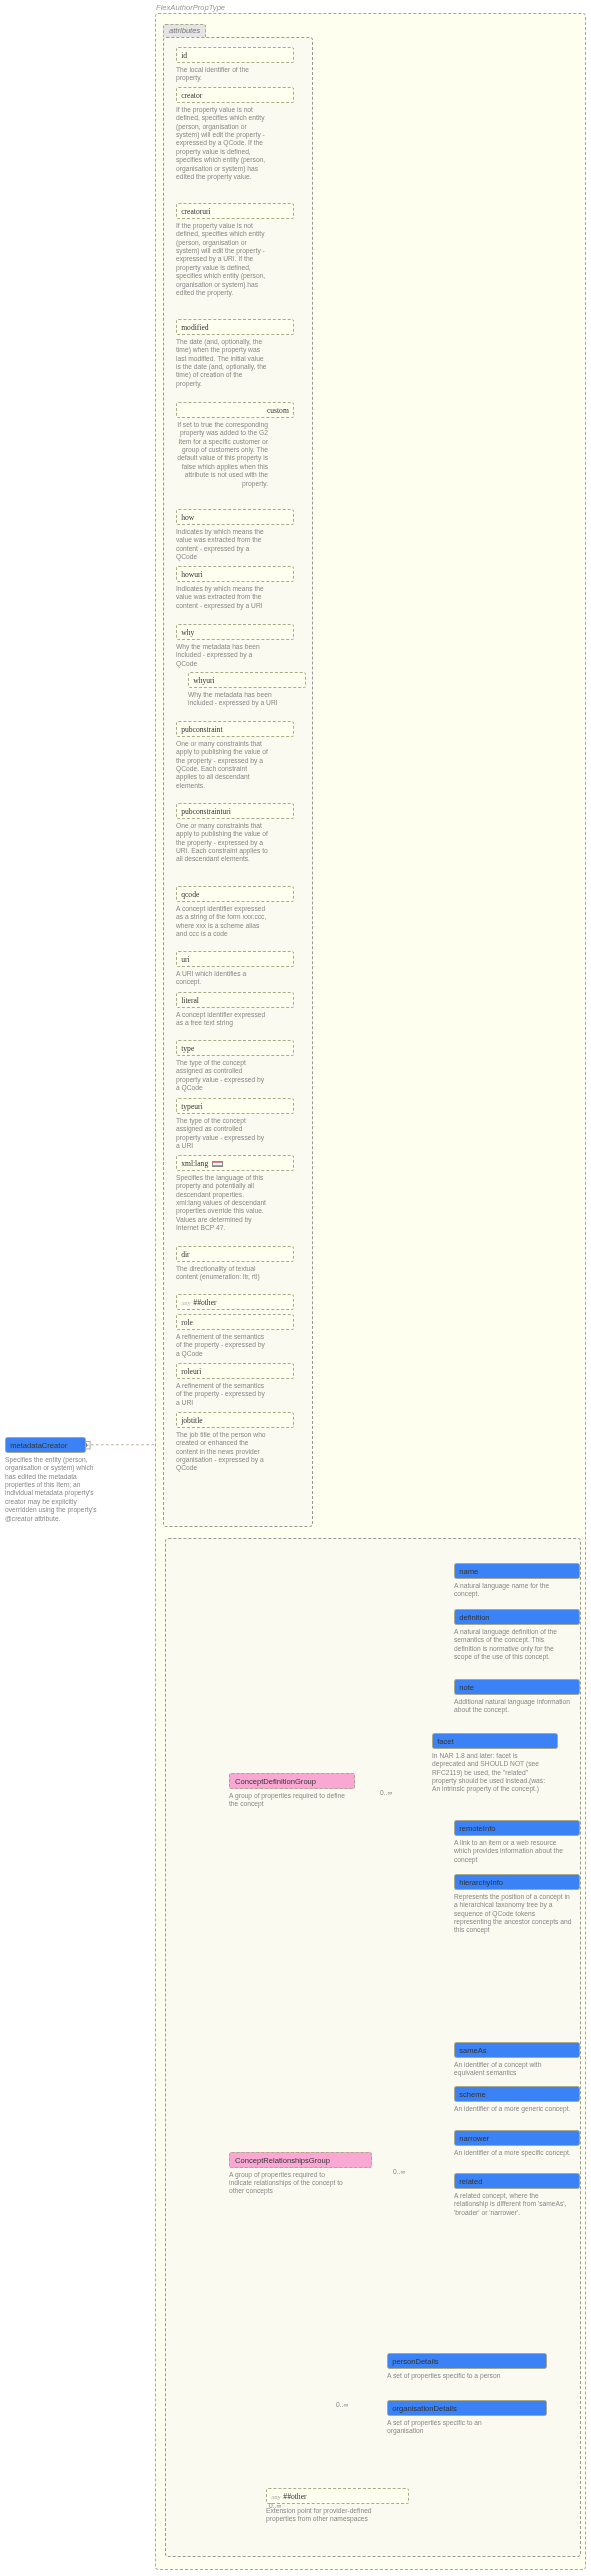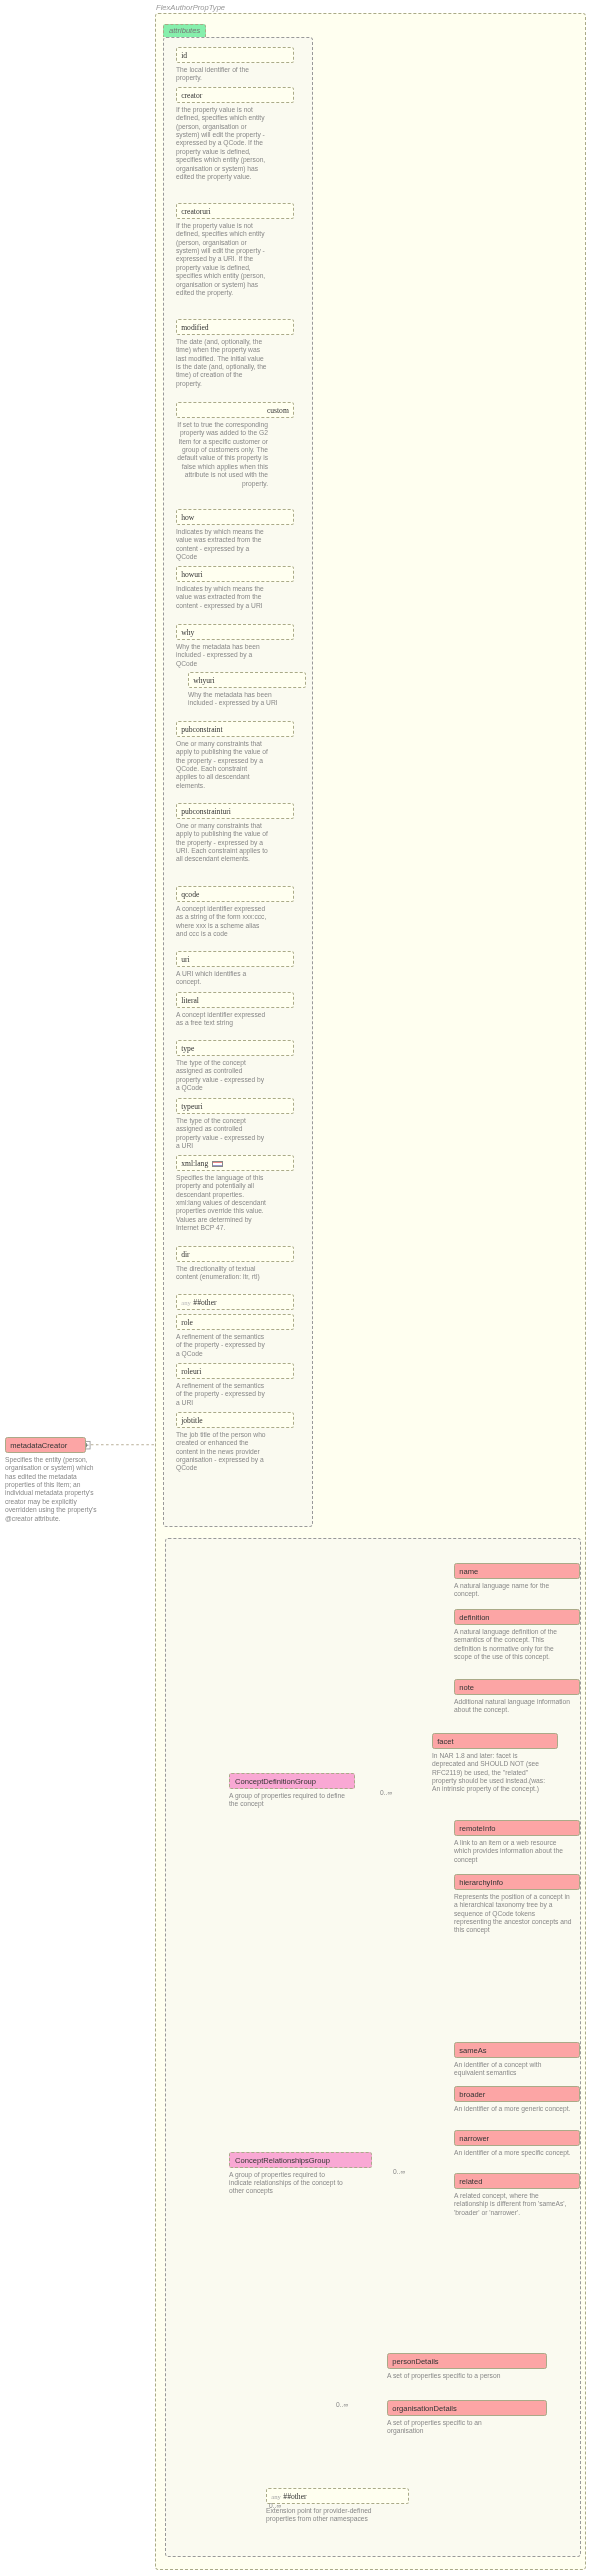--- a/index.html
+++ b/index.html
@@ -1,30 +1,30 @@
 <!DOCTYPE html>
 <html><head>
 <meta charset="utf-8">
 <style>
   html,body{margin:0;padding:0;background:#fff;font-family:Verdana,Arial,sans-serif;font-size:7.6px;color:#333;}
   #canvas{position:relative;width:592px;height:2576px;background:#fff;}
   .node{position:absolute;}
   .box{border-radius:2.5px;padding:2.5px 4.2px;font-size:7.6px;line-height:9.2px;}
-  .solid{border:0.8px solid #aa8;background:#fca5a5;}
+  .solid{border:0.8px solid #aa8;background:#3b82f6;}
   .dashed{border:0.8px dashed #aa8;background:#fffff0;font-family:Liberation Serif, serif;}
   .box.flag .bar{display:inline-block;width:9.2px;height:4.2px;background:linear-gradient(to bottom,#e88 0 33%,#fff 33% 66%,#99c 66% 100%);border:0.4px solid #888;vertical-align:middle;margin-left:3.4px;}
   .typeLabel{position:absolute;font-size:7.6px;color:#999;font-style:italic;}
   .desc{font-size:6.7px;line-height:8.4px;color:#888;width:92px;margin-top:2.5px;}
   .descw{width:118px;}
   .occ{position:absolute;font-size:6.7px;color:#888;}
   .bigbox{position:absolute;border:0.8px dashed #aa8;border-radius:3.4px;background:#fffff0;}
   .bigbox2{position:absolute;border:0.8px dashed #999;border-radius:3.4px;background:#fafaf0;}
   svg{position:absolute;top:0;left:0;pointer-events:none;}
   .smalllabel{position:absolute;font-size:6.7px;color:#aaa;}
-  .hdr{position:absolute;border:0.8px dashed #aa8;border-bottom:none;background:#86efac;border-radius:2.5px 2.5px 0 0;padding:1.7px 5px;font-size:7.6px;font-style:italic;color:#777;}
+  .hdr{position:absolute;border:0.8px dashed #aa8;border-bottom:none;background:#e5e5e5;border-radius:2.5px 2.5px 0 0;padding:1.7px 5px;font-size:7.6px;font-style:italic;color:#777;}
   .grpbox{border:0.8px dashed #aa8;background:#f9a8d4;border-radius:2.5px;padding:2.5px 5px;font-size:7.6px;}
   .grpbox .m{font-weight:normal;}
   .name{font-size:7.6px;}
 </style>
 </head>
 <body>
 
 <div id="canvas">
     <svg width="592" height="2576" viewBox="0 0 704 3065">
       <rect x="98" y="1715" width="9" height="9" fill="#fff" stroke="#999"></rect>
@@ -239,21 +239,21 @@
     <div class="node" style="left:229px;top:2152px;width:143px;">
       <div class="grpbox"><span class="m">ConceptRelationshipsGroup</span></div>
       <div class="desc descw">A group of properties required to indicate relationships of the concept to other concepts</div>
     </div>
     <div class="occ" style="left:393px;top:2168px;">0..∞</div>
     <div class="node" style="left:454px;top:2042px;width:126px;">
       <div class="box solid"><span class="name">sameAs</span></div>
       <div class="desc descw">An identifier of a concept with equivalent semantics</div>
     </div>
     <div class="node" style="left:454px;top:2086px;width:126px;">
-      <div class="box solid"><span class="name">broader</span></div>
+      <div class="box solid"><span class="name">scheme</span></div>
       <div class="desc descw">An identifier of a more generic concept.</div>
     </div>
     <div class="node" style="left:454px;top:2130px;width:126px;">
       <div class="box solid"><span class="name">narrower</span></div>
       <div class="desc descw">An identifier of a more specific concept.</div>
     </div>
     <div class="node" style="left:454px;top:2173px;width:126px;">
       <div class="box solid"><span class="name">related</span></div>
       <div class="desc descw">A related concept, where the relationship is different from 'sameAs', 'broader' or 'narrower'.</div>
     </div>

